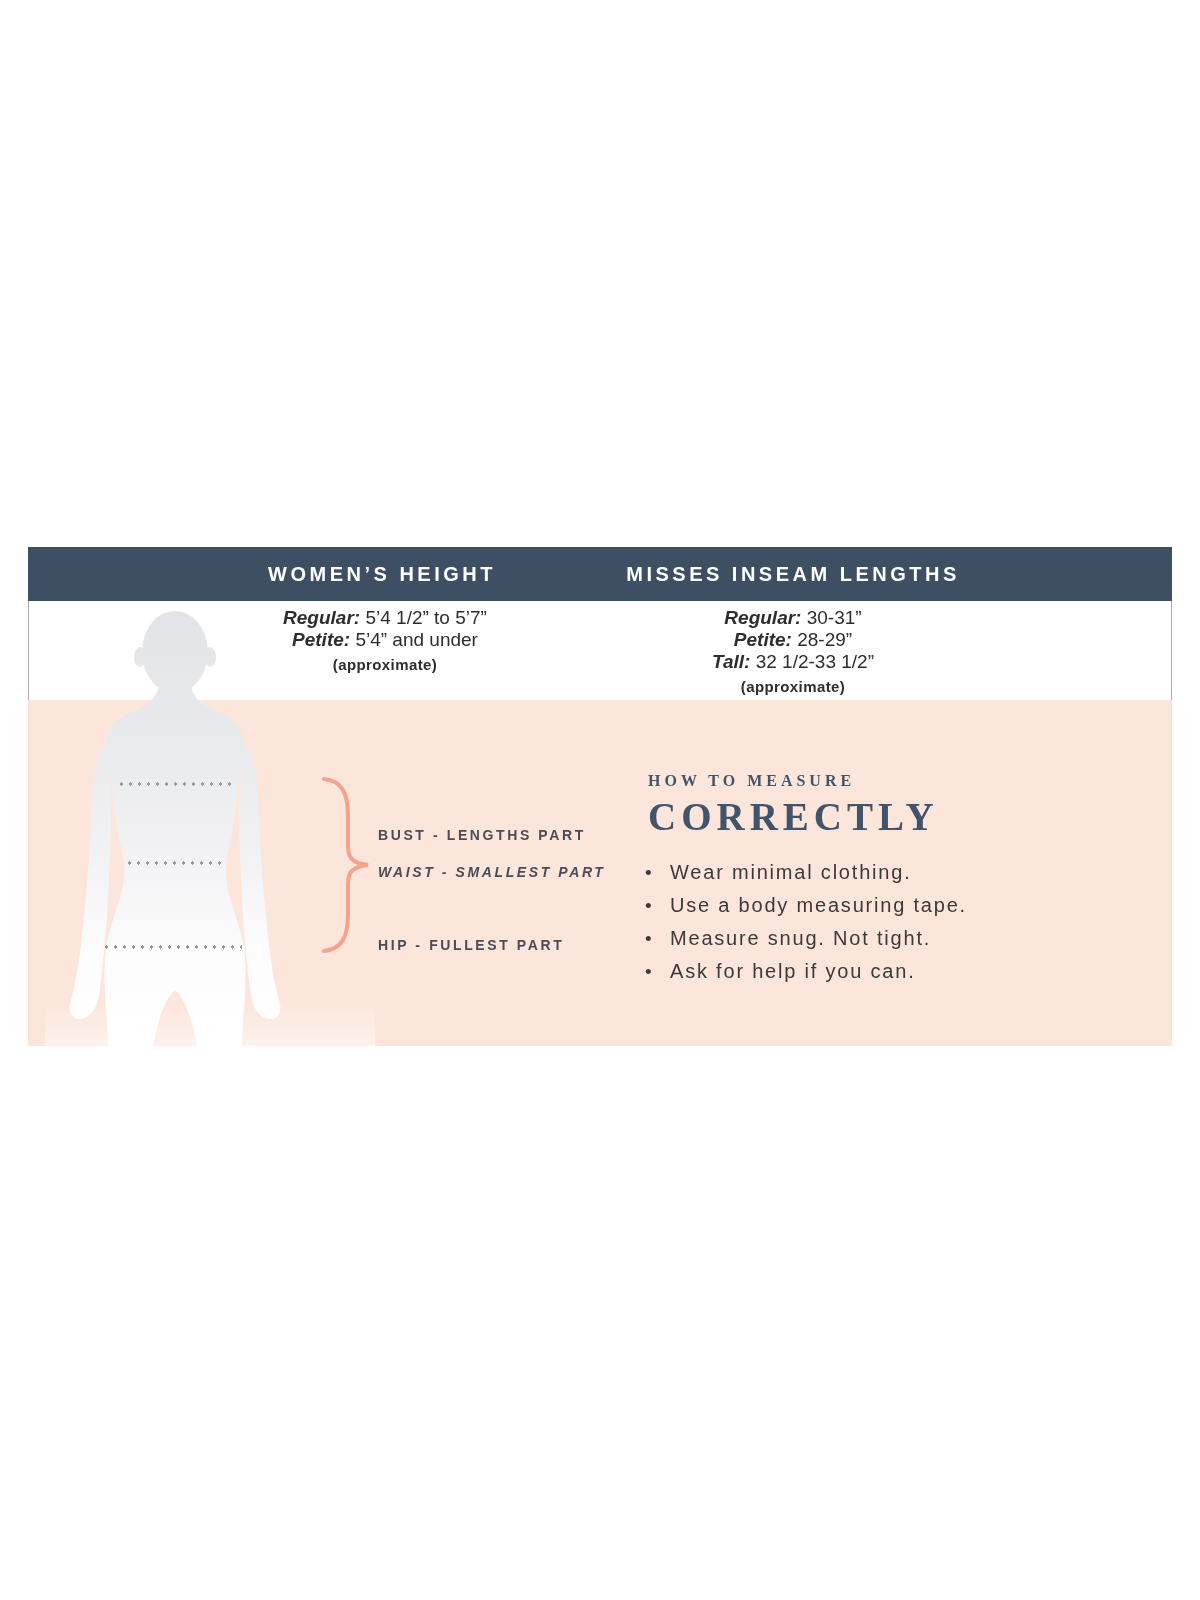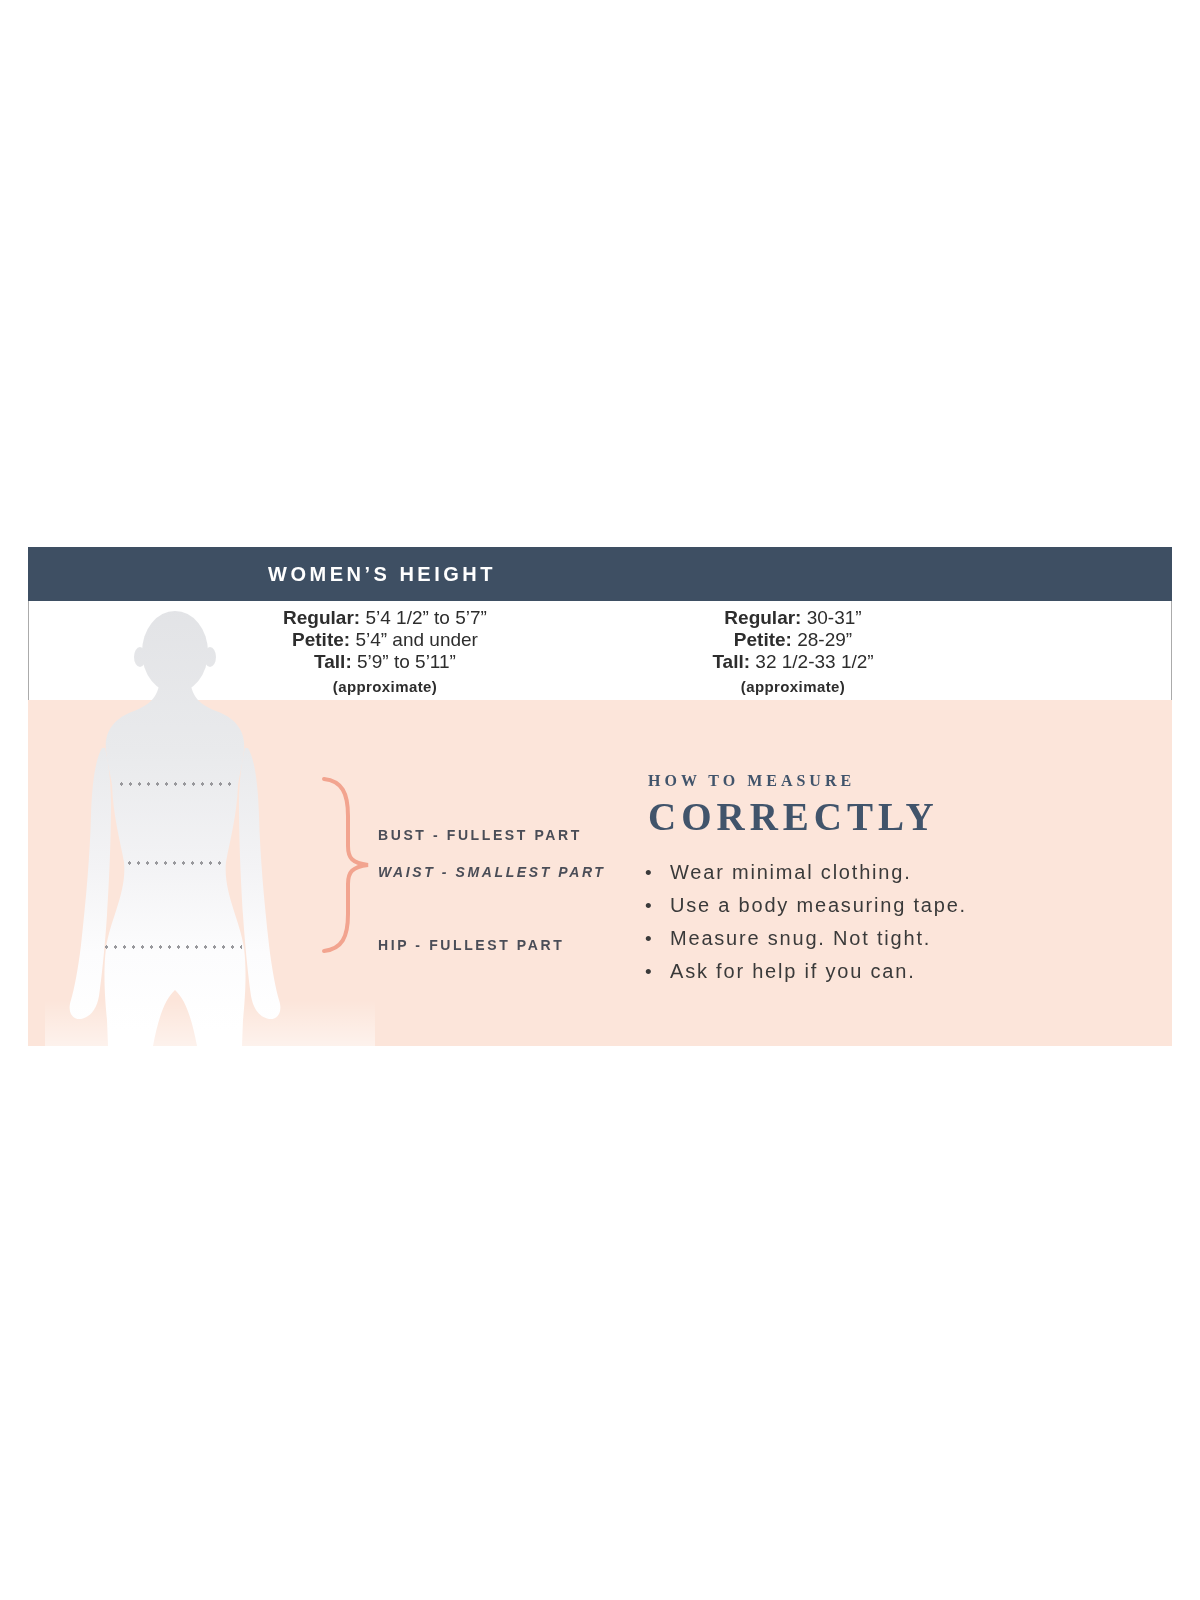--- a/index.html
+++ b/index.html
@@ -27,21 +27,21 @@
     position:absolute;left:28px;top:601px;width:1144px;height:99px;
     background:#ffffff;box-sizing:border-box;
     border-left:1px solid #ababab;border-right:1px solid #ababab;
   }
   .info-block{
     position:absolute;top:607px;width:440px;text-align:center;
     color:#2d2d2d;font-size:19px;line-height:22px;white-space:nowrap;
   }
   .info-block--left{left:165px;}
   .info-block--right{left:573px;}
-  .info-row b{font-weight:700;}
+  .info-row b{font-weight:700;font-style:italic;}
   .info-note{font-size:15px;font-weight:700;letter-spacing:.4px;margin-top:3px;}
   
   .pink-panel{
     position:absolute;left:28px;top:700px;width:1144px;height:346px;
     background:#fce5da;
   }
   .pink-glow{
     position:absolute;left:45px;top:1000px;width:330px;height:46px;
     background:linear-gradient(to bottom, rgba(255,255,255,0), rgba(255,255,255,.5));
   }
@@ -84,35 +84,32 @@
     position:absolute;left:0;top:0;font-size:19px;line-height:21px;color:#3a3a3a;
   }
 </style>
 </head>
 <body>
 
 <div class="canvas">
 
   <div class="header-bar"></div>
   <div class="bar-title bar-title--left">WOMEN’S HEIGHT</div>
+  <div class="bar-title bar-title--right">MISSES INSEAM LENGTHS</div>
 
   <div class="white-band"></div>
 
   <div class="info-block info-block--left">
     <div class="info-row">
       <b>Regular:</b>
       <span>5’4 1/2” to 5’7”</span>
     </div>
     <div class="info-row">
       <b>Petite:</b>
       <span>5’4” and under</span>
-    </div>
-    <div class="info-row">
-      <b>Tall:</b>
-      <span>5’9” to 5’11”</span>
     </div>
     <div class="info-note">(approximate)</div>
   </div>
 
   <div class="info-block info-block--right">
     <div class="info-row">
       <b>Regular:</b>
       <span>30-31”</span>
     </div>
     <div class="info-row">
@@ -192,21 +189,21 @@
 
   <div class="dots dots--bust"></div>
   <div class="dots dots--waist"></div>
   <div class="dots dots--hip"></div>
 
   <svg class="brace-svg" viewBox="0 0 58 182">
     <path d="M 6,5 C 24,7 30,19 30,42 L 30,72 C 30,84 34,89 50,91
              C 34,93 30,98 30,110 L 30,140 C 30,163 24,175 6,177" fill="none" stroke="#f2a48f" stroke-width="4" stroke-linecap="round"></path>
   </svg>
 
-  <div class="measure-label measure-label--bust">BUST - FULLEST PART</div>
+  <div class="measure-label measure-label--bust">BUST - LENGTHS PART</div>
   <div class="measure-label measure-label--waist">WAIST - SMALLEST PART</div>
   <div class="measure-label measure-label--hip">HIP - FULLEST PART</div>
 
   <div class="howto-title">
     <div class="line1">HOW TO MEASURE</div>
     <div class="line2">CORRECTLY</div>
   </div>
 
   <ul class="howto-list">
     <li>

